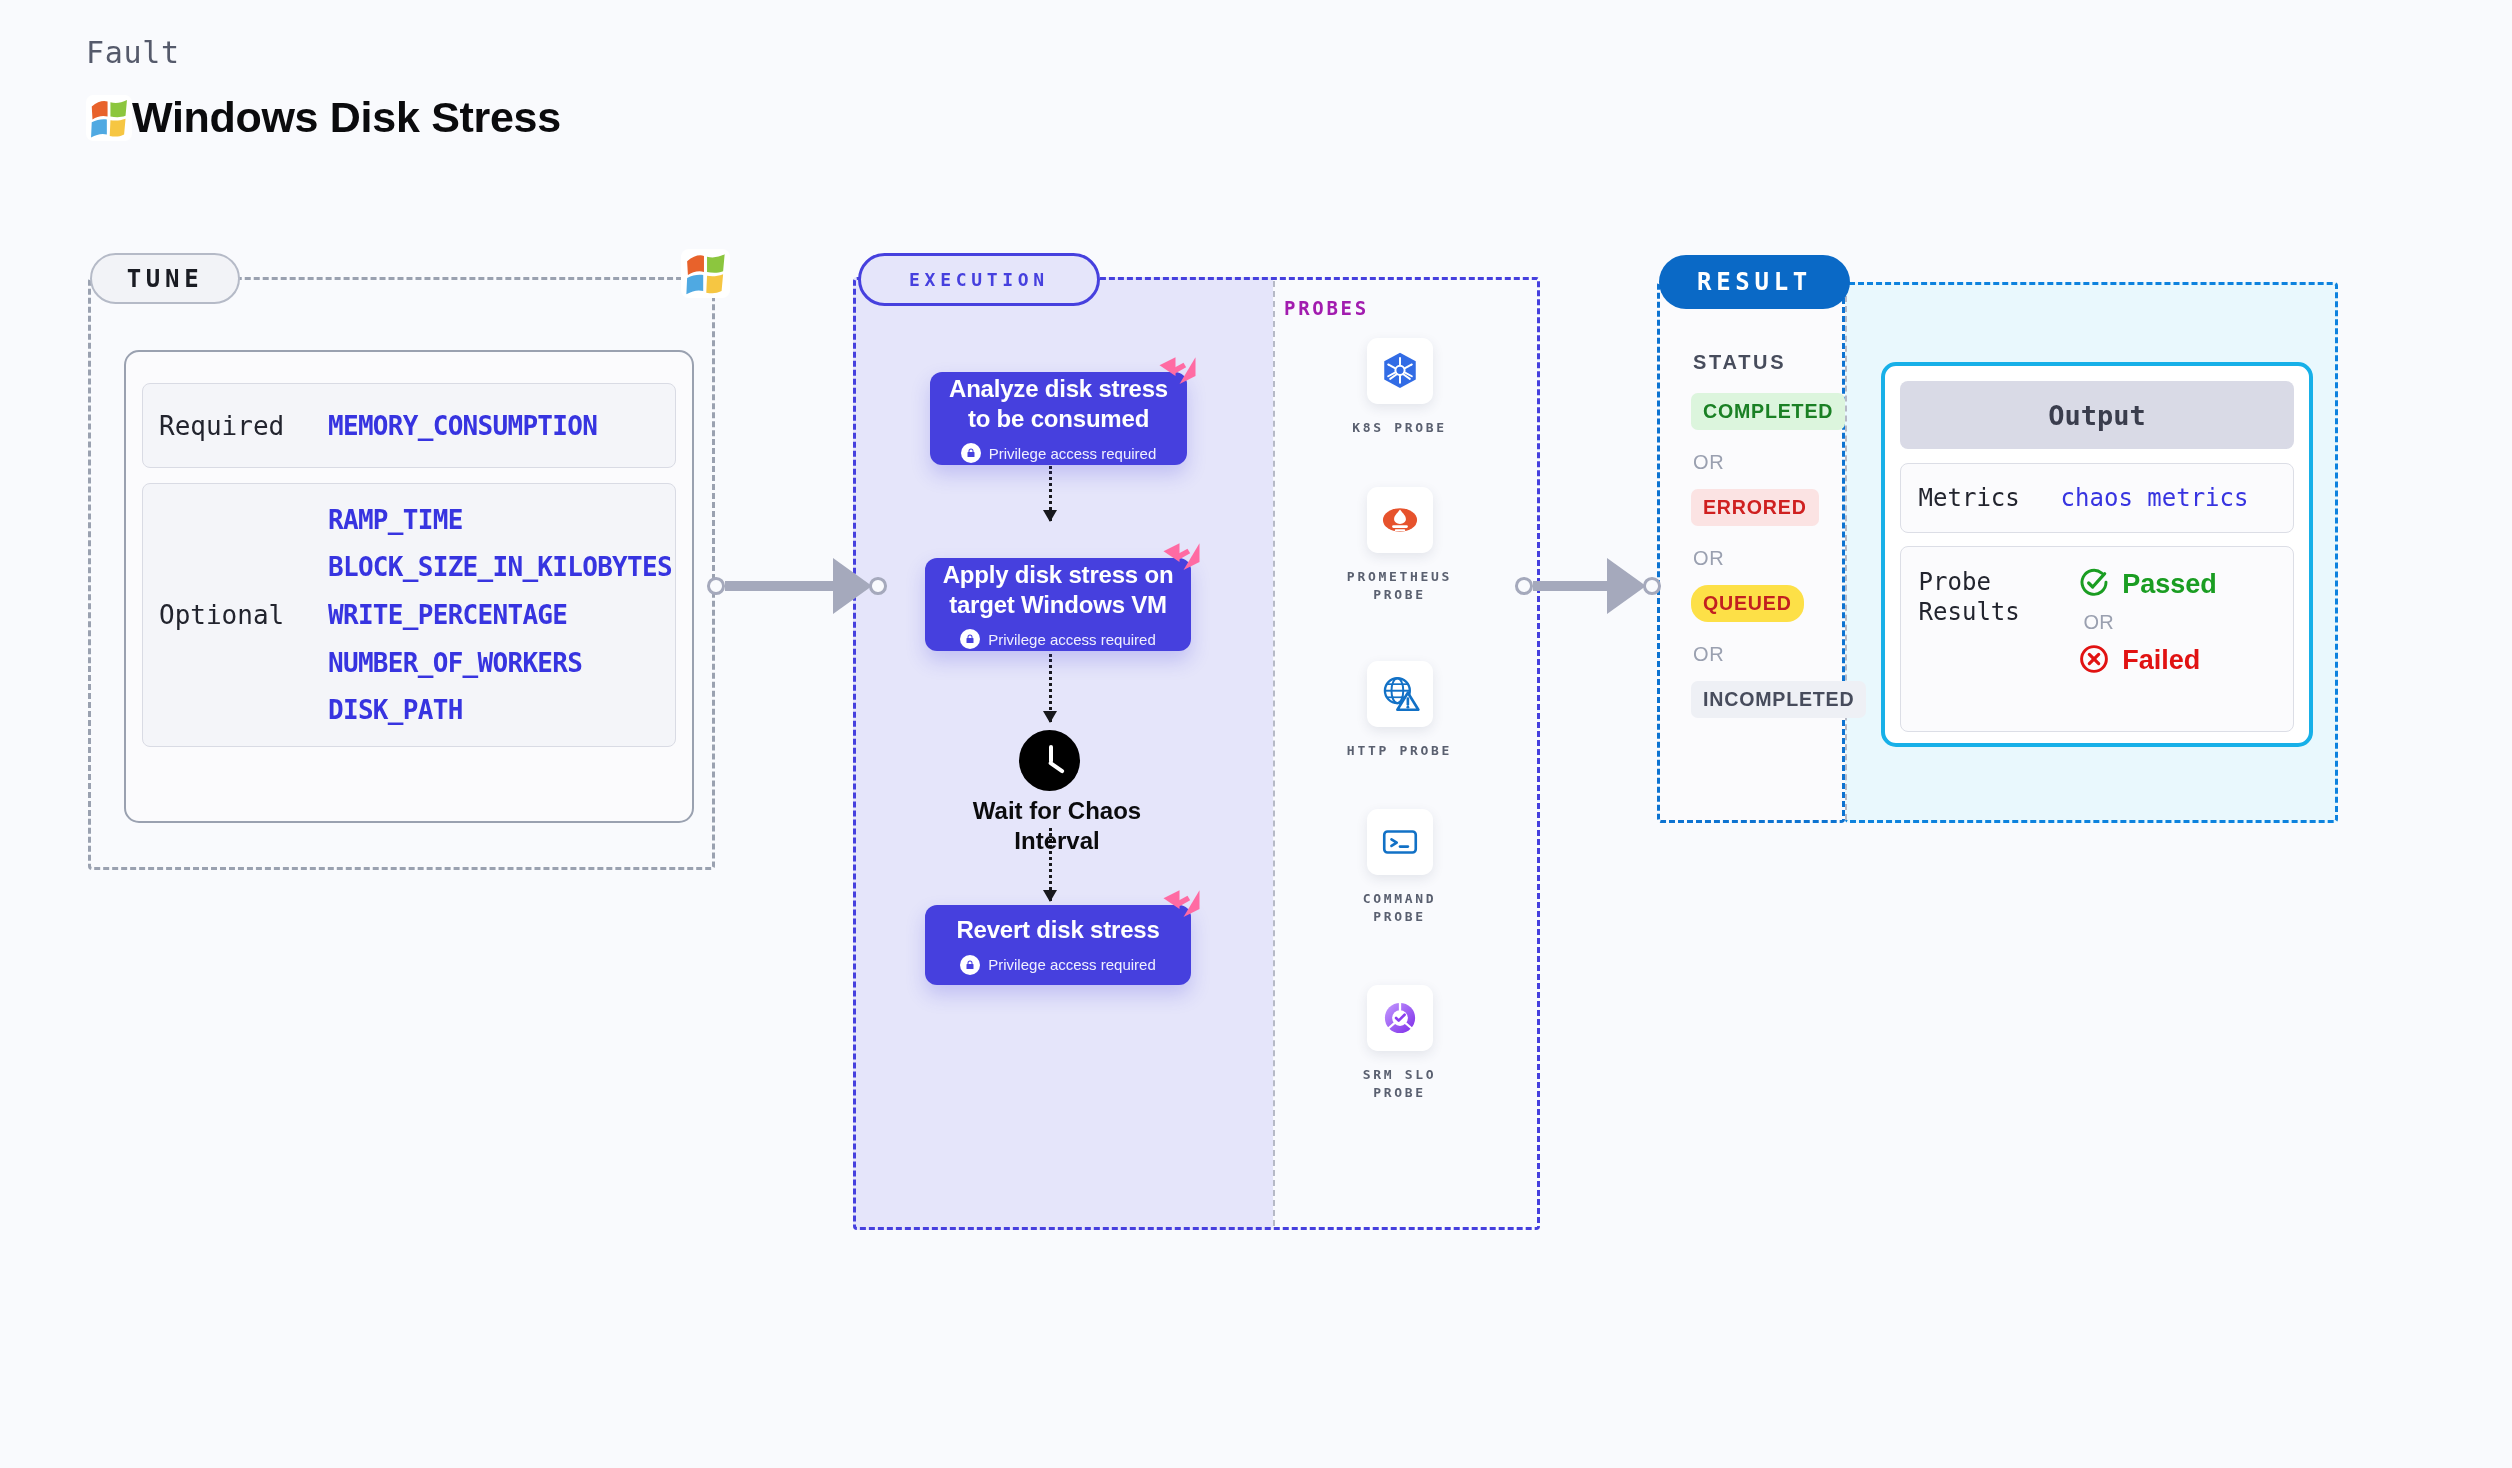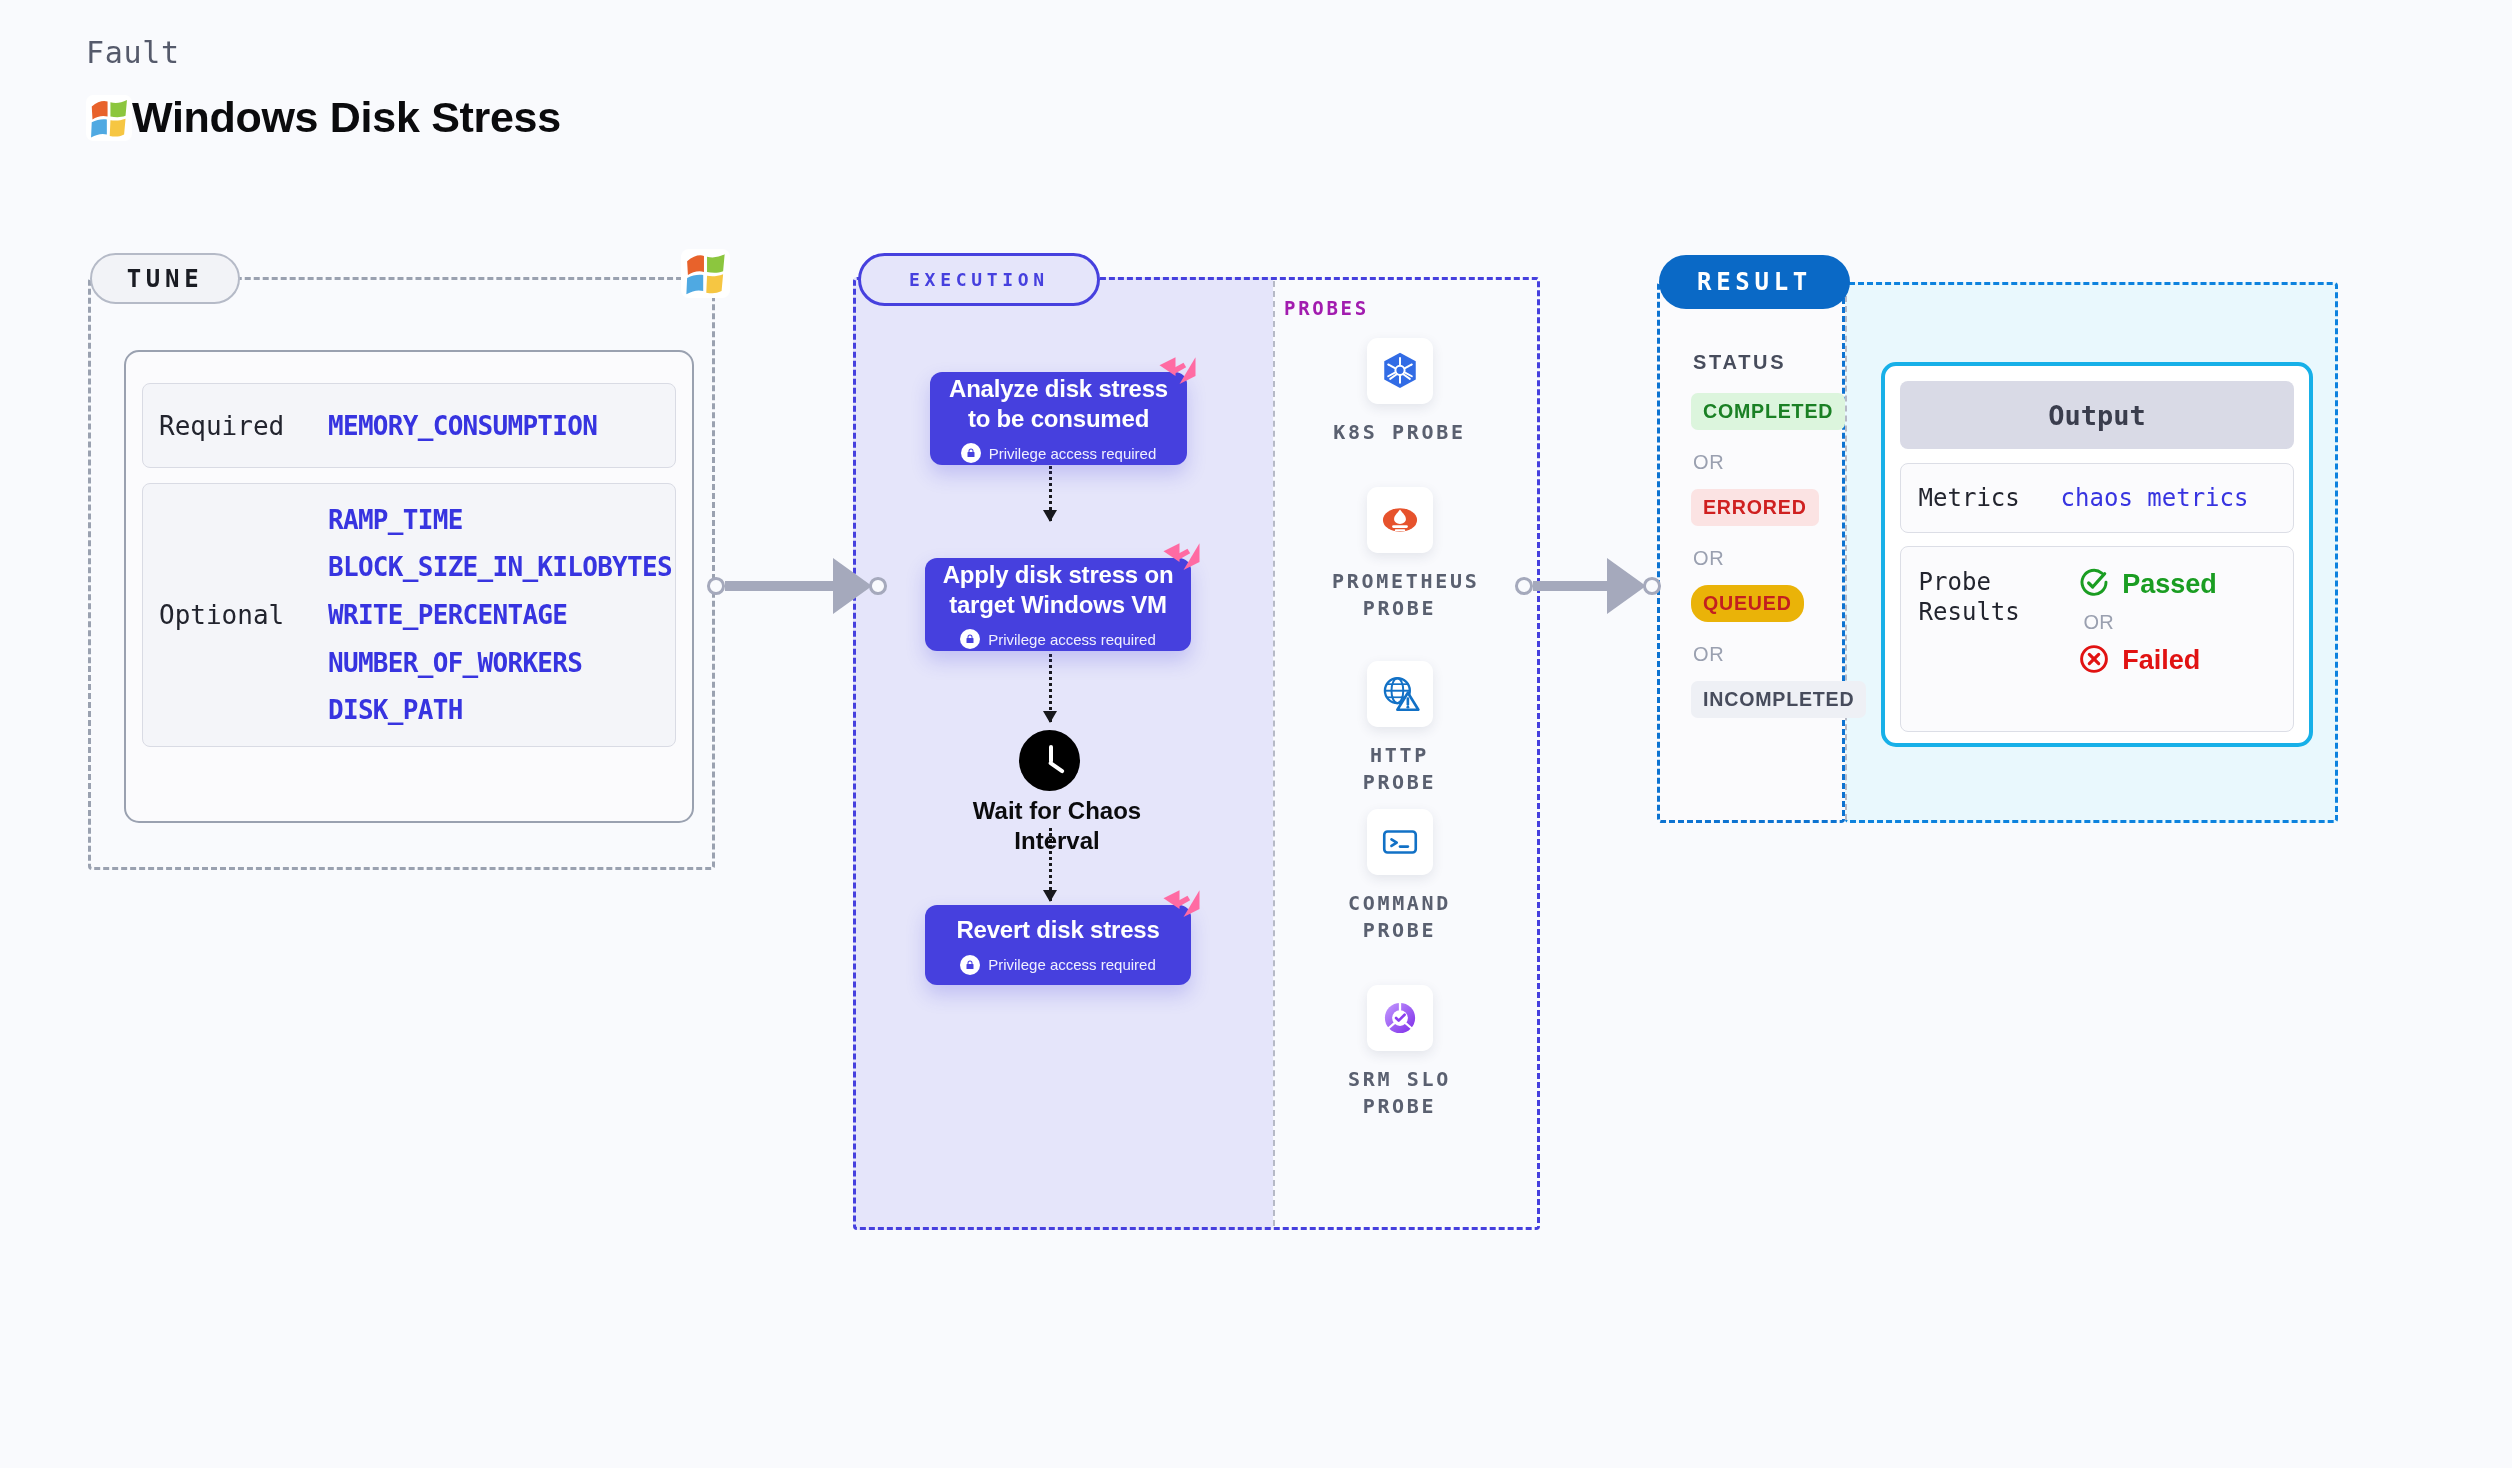--- a/index.html
+++ b/index.html
@@ -114,21 +114,21 @@
     font-size:24px;font-weight:700;color:#0b0b0d;line-height:1.26;}
 
   
   .probe{position:absolute;z-index:3;width:135px;text-align:center;}
   .probe .tile{
     width:66px;height:66px;margin:0 auto;background:#fff;border-radius:10.8px;
     box-shadow:0 4px 12px rgba(40,45,80,0.10);
     display:flex;align-items:center;justify-content:center;
   }
   .probe .plabel{
-    margin-top:15px;font-size:20px;letter-spacing:2.7px;font-weight:700;color:#5a6070;
+    margin-top:15px;font-size:13px;letter-spacing:2.7px;font-weight:700;color:#5a6070;
     font-family:"DejaVu Sans Mono","Liberation Mono",monospace;line-height:1.35;
   }
   #probe0{left:1332px;top:338px;}
   #probe1{left:1332px;top:487px;}
   #probe2{left:1332px;top:661px;}
   #probe3{left:1332px;top:809px;}
   #probe4{left:1332px;top:985px;}
 
   
   #result-stage-left{left:1657px;top:281px;width:188px;height:542px;border-color:#0d73d1;background:#fbfbfd;}
@@ -139,21 +139,21 @@
   #status-label{position:absolute;left:1693px;top:351px;z-index:5;
     font-size:20px;letter-spacing:2.7px;font-weight:700;color:#474c5c;}
   .status-badge{position:absolute;z-index:5;border-radius:6.8px;display:flex;align-items:center;justify-content:center;
     font-size:19.6px;font-weight:700;letter-spacing:0.8px;padding:6.8px 12px;box-sizing:border-box;}
   .or-text{position:absolute;z-index:5;font-size:20px;color:#9aa0b0;letter-spacing:0.7px;}
   #badge-completed{left:1691px;top:393px;background:#dcf5dd;color:#1a8024;}
   #or1{left:1693px;top:451px;}
   #or2{left:1693px;top:547px;}
   #or3{left:1693px;top:643px;}
   #badge-errored{left:1691px;top:489px;background:#fbe3e3;color:#cf2020;}
-  #badge-queued{left:1691px;top:585px;background:#eab308;color:#c22020;border-radius:17px;}
+  #badge-queued{left:1691px;top:585px;background:#fde047;color:#c22020;border-radius:17px;}
   #badge-incompleted{left:1691px;top:681px;background:#eef0f5;color:#474c5c;}
 
   #output-card{
     position:absolute;left:1881px;top:362px;width:432px;height:385px;z-index:5;
     background:#fff;border:4px solid #17b0e8;border-radius:15px;box-sizing:border-box;padding:15px;
   }
   #output-header{
     height:68px;background:#d9dae6;border-radius:8px;
     display:flex;align-items:center;justify-content:center;
     font-family:"DejaVu Sans Mono","Liberation Mono",monospace;

